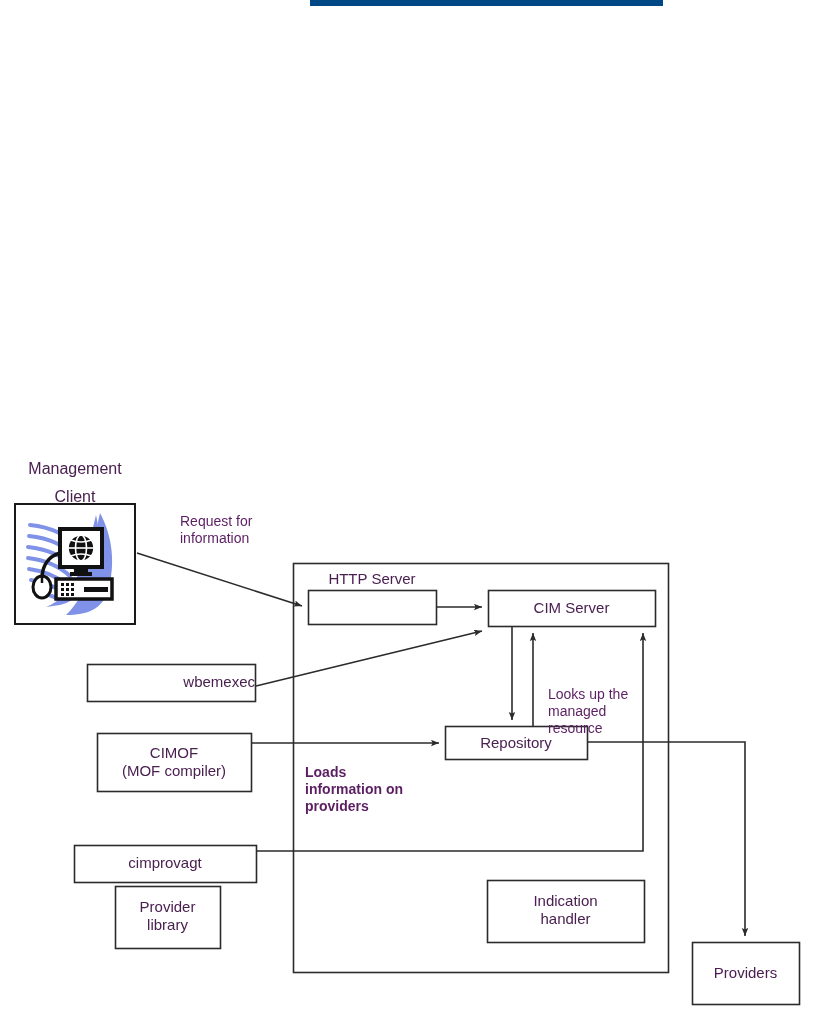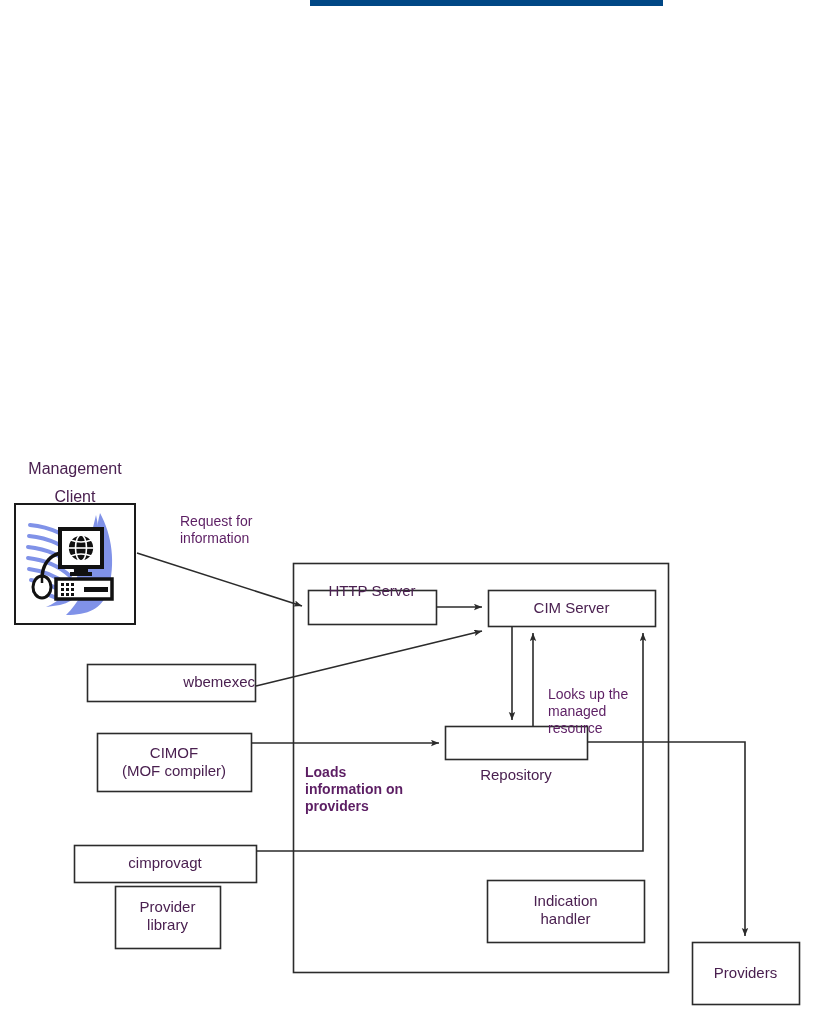--- a/index.html
+++ b/index.html
@@ -174,25 +174,25 @@
       <path d="M44,48 C30,52 26,64 26,74" stroke="#111111" stroke-width="3.5" fill="none"></path>
 
       <ellipse cx="26" cy="82" rx="9" ry="11" fill="#ffffff" stroke="#111111" stroke-width="3"></ellipse>
       <line x1="26" y1="72" x2="26" y2="78" stroke="#111111" stroke-width="2.5"></line>
     </svg>
   </div>
 
   <div class="title-label" style="left:6px; top:455px; width:138px;">Management
 Client</div>
 
-  <div class="node-label" style="left:308px; top:582px; width:128px;">HTTP Server</div>
+  <div class="node-label" style="left:308px; top:570px; width:128px;">HTTP Server</div>
 
   <div class="node-label" style="left:488px; top:599px; width:167px;">CIM Server</div>
 
-  <div class="node-label" style="left:445px; top:734px; width:142px;margin-top:32px;">Repository</div>
+  <div class="node-label" style="left:445px; top:734px; width:142px;">Repository</div>
 
   <div class="node-label" style="left:87px; top:673px; width:168px;text-align:right;">wbemexec</div>
 
   <div class="node-label" style="left:97px; top:744px; width:154px;">CIMOF
 (MOF compiler)</div>
 
   <div class="node-label" style="left:74px; top:854px; width:182px;">cimprovagt</div>
 
   <div class="node-label" style="left:115px; top:898px; width:105px;text-align:center;">Provider
 library</div>

